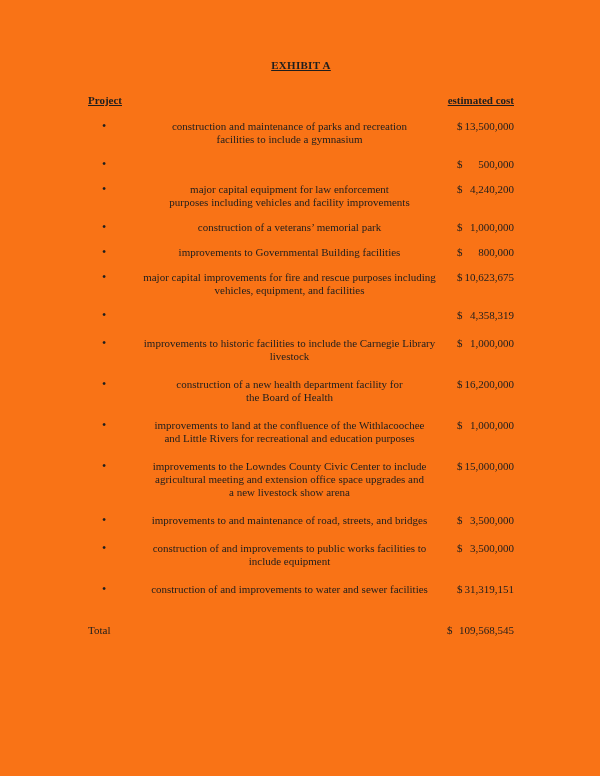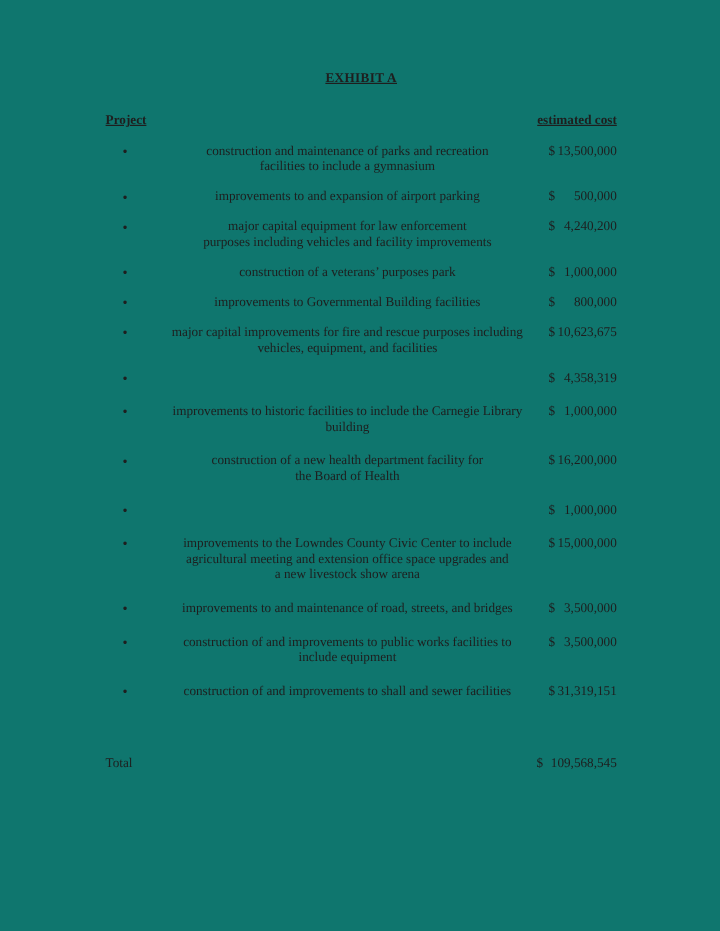--- a/index.html
+++ b/index.html
@@ -4,21 +4,21 @@
 <style>
   html, body {
     margin: 0;
     padding: 0;
     background: #ffffff;
   }
   .page {
     position: relative;
     width: 600px;
     height: 776px;
-    background: #0f766e;
+    background: #f97316;
     color: #1e1e1e;
     font-family: "Liberation Serif", serif;
     font-size: 11px;
     line-height: 13px;
     box-sizing: border-box;
     padding: 59px 86px 0 88px;
     overflow: hidden;
   }
   .exhibit-title {
     text-align: center;
@@ -70,21 +70,21 @@
   .cost {
     margin-left: auto;
     width: 57px;
     flex: 0 0 57px;
     display: flex;
     justify-content: space-between;
   }
   .total-row {
     display: flex;
     justify-content: flex-end;
-    margin-top: 47px;
+    margin-top: 28px;
   }
   .total-label { margin-right: 14px; }
   .total-cost {
     width: 67px;
     flex: 0 0 67px;
     display: flex;
     justify-content: space-between;
   }
 </style>
 </head>
@@ -106,40 +106,39 @@
     <span class="proj">construction and maintenance of parks and recreation
 facilities to include a gymnasium</span>
     <span class="cost">
       <span class="cur">$</span>
       <span class="amt">13,500,000</span>
     </span>
   </div>
 
   <div class="row">
     <span class="bullet">•</span>
-    <span class="proj">improvements to and expansion of airport parking</span>
     <span class="cost">
       <span class="cur">$</span>
       <span class="amt">500,000</span>
     </span>
   </div>
 
   <div class="row">
     <span class="bullet">•</span>
     <span class="proj">major capital equipment for law enforcement
 purposes including vehicles and facility improvements</span>
     <span class="cost">
       <span class="cur">$</span>
       <span class="amt">4,240,200</span>
     </span>
   </div>
 
   <div class="row">
     <span class="bullet">•</span>
-    <span class="proj">construction of a veterans’ purposes park</span>
+    <span class="proj">construction of a veterans’ memorial park</span>
     <span class="cost">
       <span class="cur">$</span>
       <span class="amt">1,000,000</span>
     </span>
   </div>
 
   <div class="row">
     <span class="bullet">•</span>
     <span class="proj">improvements to Governmental Building facilities</span>
     <span class="cost">
@@ -162,39 +161,41 @@
     <span class="bullet">•</span>
     <span class="cost">
       <span class="cur">$</span>
       <span class="amt">4,358,319</span>
     </span>
   </div>
 
   <div class="row">
     <span class="bullet">•</span>
     <span class="proj">improvements to historic facilities to include the Carnegie Library
-building</span>
+livestock</span>
     <span class="cost">
       <span class="cur">$</span>
       <span class="amt">1,000,000</span>
     </span>
   </div>
 
   <div class="row">
     <span class="bullet">•</span>
     <span class="proj">construction of a new health department facility for
 the Board of Health</span>
     <span class="cost">
       <span class="cur">$</span>
       <span class="amt">16,200,000</span>
     </span>
   </div>
 
   <div class="row">
     <span class="bullet">•</span>
+    <span class="proj">improvements to land at the confluence of the Withlacoochee
+and Little Rivers for recreational and education purposes</span>
     <span class="cost">
       <span class="cur">$</span>
       <span class="amt">1,000,000</span>
     </span>
   </div>
 
   <div class="row">
     <span class="bullet">•</span>
     <span class="proj">improvements to the Lowndes County Civic Center to include
 agricultural meeting and extension office space upgrades and
@@ -219,21 +220,21 @@
     <span class="proj">construction of and improvements to public works facilities to
 include equipment</span>
     <span class="cost">
       <span class="cur">$</span>
       <span class="amt">3,500,000</span>
     </span>
   </div>
 
   <div class="row">
     <span class="bullet">•</span>
-    <span class="proj">construction of and improvements to shall and sewer facilities</span>
+    <span class="proj">construction of and improvements to water and sewer facilities</span>
     <span class="cost">
       <span class="cur">$</span>
       <span class="amt">31,319,151</span>
     </span>
   </div>
 </div>
 
   <div class="total-row">
     <span class="total-label">Total</span>
     <span class="cost total-cost">

